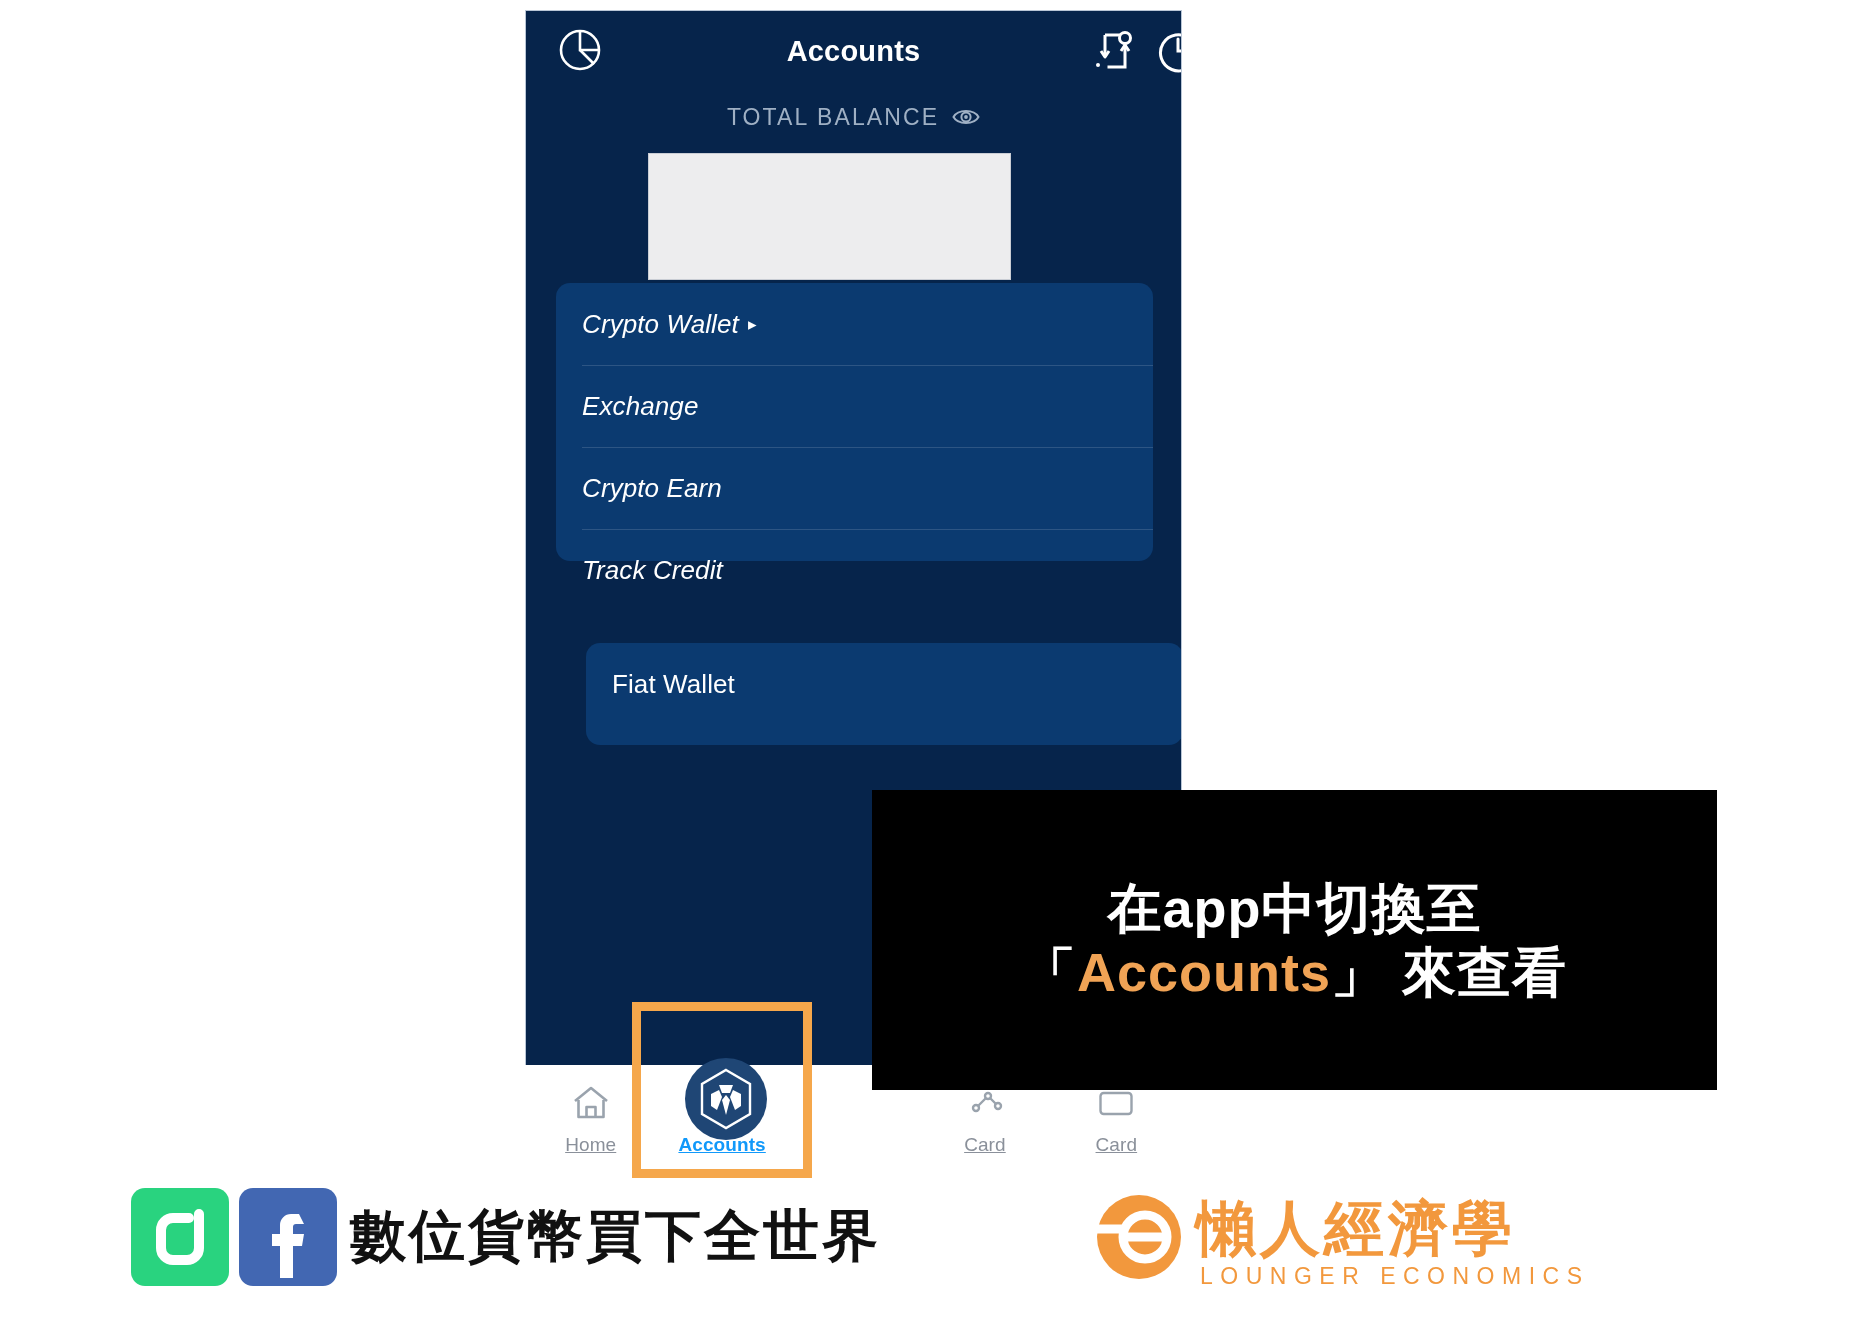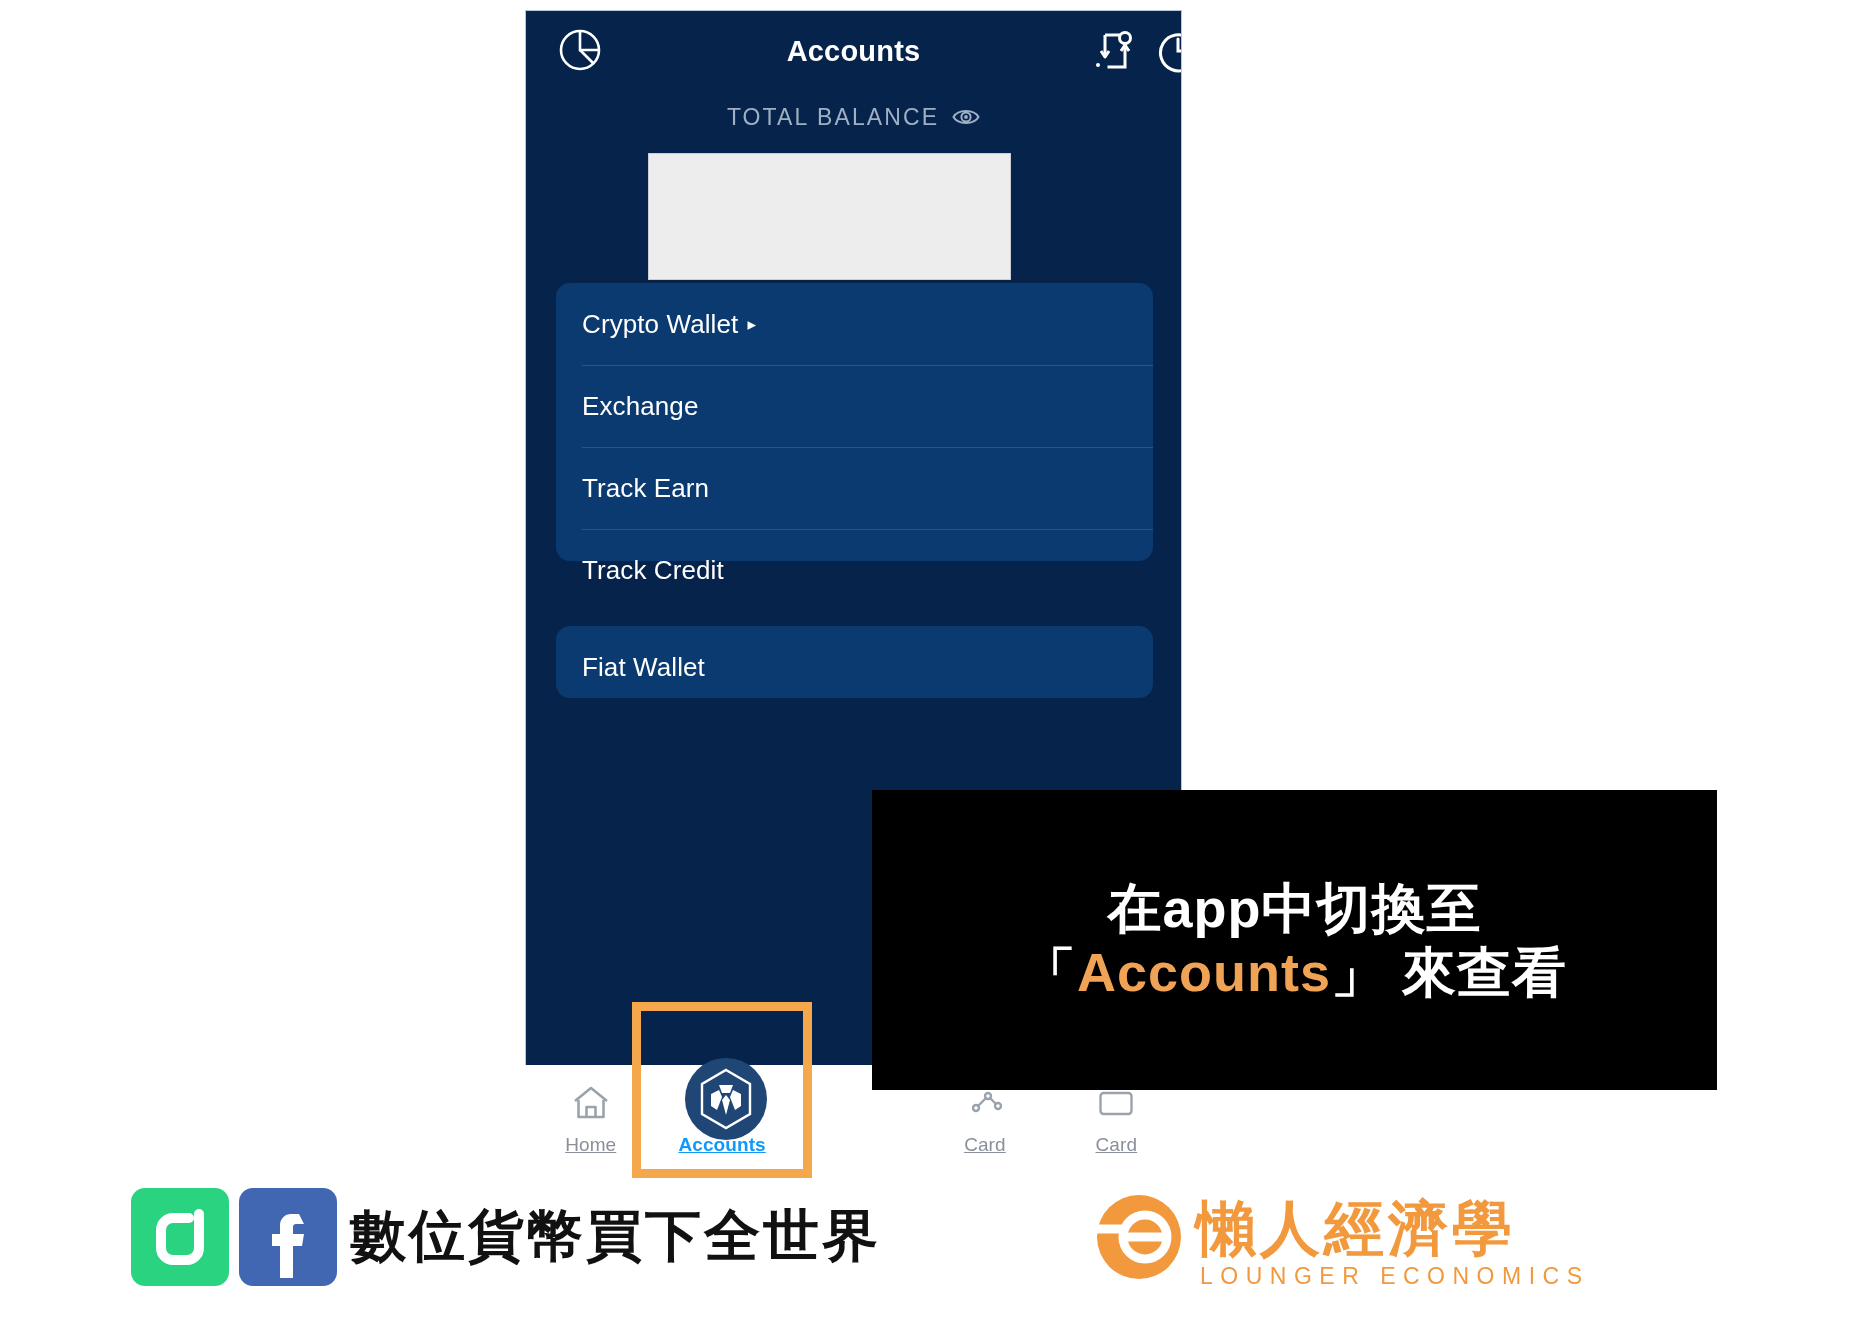--- a/index.html
+++ b/index.html
@@ -50,22 +50,22 @@
     background:#ededee;
     border:1px solid #c9cdd4;
   }
 
   
   .acct-card {
     position:absolute; left:30px; width:597px;
     background:#0b3a70;
     border-radius:14px;
   }
-  #card-group-1 { top:272px; height:278px; }
-  #card-group-2 { top:615px; height:72px; }
+  #card-group-1 { top:272px; height:278px;font-style:italic; }
+  #card-group-2 { top:632px; height:102px;margin-left:30px; }
 
   .acct-row {
     position:relative; height:82px;
     display:flex; align-items:center;
     padding-left:26px;
   }
   .acct-row + .acct-row::before {
     content:""; position:absolute; left:26px; right:0; top:0;
     height:1px; background:rgba(255,255,255,0.14);
   }
@@ -198,21 +198,21 @@
 
   <div class="acct-card" id="card-group-1">
     <div class="acct-row">
       <span class="acct-label">Crypto Wallet</span>
       <span class="acct-caret">▸</span>
     </div>
     <div class="acct-row">
       <span class="acct-label">Exchange</span>
     </div>
     <div class="acct-row">
-      <span class="acct-label">Track Earn</span>
+      <span class="acct-label">Crypto Earn</span>
     </div>
     <div class="acct-row">
       <span class="acct-label">Track Credit</span>
     </div>
   </div>
 
   <div class="acct-card" id="card-group-2">
     <div class="acct-row">
       <span class="acct-label">Fiat Wallet</span>
     </div>

